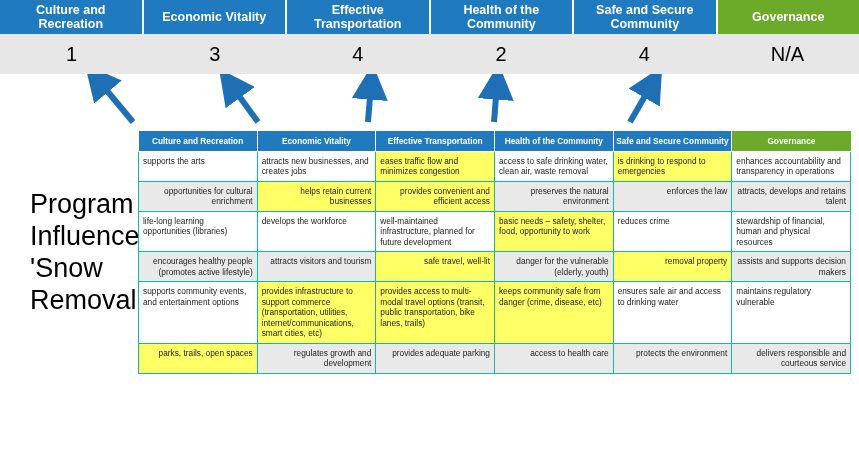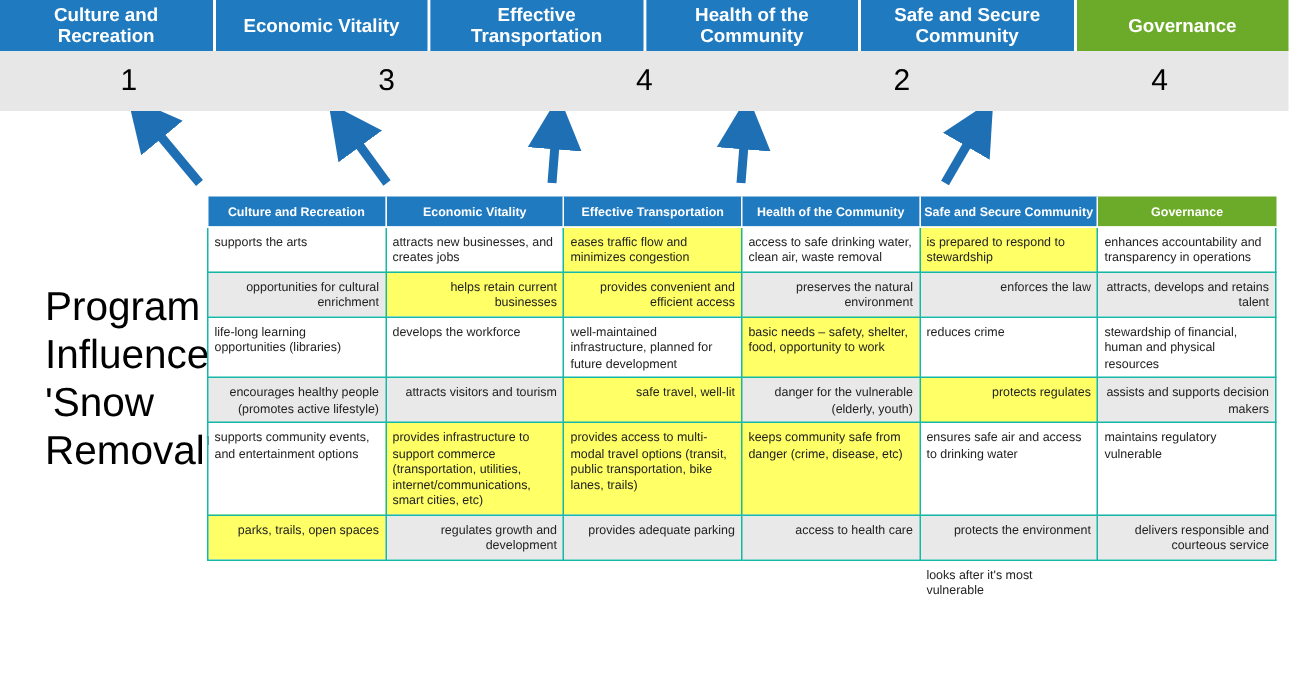--- a/index.html
+++ b/index.html
@@ -153,20 +153,21 @@
     <div class="top-header-cell th-blue">Health of the Community</div>
     <div class="top-header-cell th-blue">Safe and Secure Community</div>
     <div class="top-header-cell th-green">Governance</div>
   </div>
   <div id="top-score-row">
     <div class="top-score-cell">1</div>
     <div class="top-score-cell">3</div>
     <div class="top-score-cell">4</div>
     <div class="top-score-cell">2</div>
     <div class="top-score-cell">4</div>
+    <div class="top-score-cell">N/A</div>
   </div>
 </div>
 
 <svg id="arrows" viewBox="0 0 859 58">
   <defs>
     <marker id="ah" markerWidth="6" markerHeight="6" refX="2.6" refY="3" orient="auto">
       <path d="M0,0 L6,3 L0,6 z" fill="#1f6fb5"></path>
     </marker>
   </defs>
   <line x1="133" y1="48" x2="98" y2="6" stroke="#1f6fb5" stroke-width="6" marker-end="url(#ah)"></line>
@@ -197,21 +198,21 @@
         <th>Safe and Secure Community</th>
         <th class="gov">Governance</th>
       </tr>
     </thead>
     <tbody>
       <tr>
         <td>supports the arts</td>
         <td>attracts new businesses, and creates jobs</td>
         <td class="hl">eases traffic flow and minimizes congestion</td>
         <td>access to safe drinking water, clean air, waste removal</td>
-        <td class="hl">is prepared to respond to stewardship</td>
+        <td class="hl">is drinking to respond to emergencies</td>
         <td>enhances accountability and transparency in operations</td>
       </tr>
       <tr class="shaded">
         <td>opportunities for cultural enrichment</td>
         <td class="hl">helps retain current businesses</td>
         <td class="hl">provides convenient and efficient access</td>
         <td>preserves the natural environment</td>
         <td>enforces the law</td>
         <td>attracts, develops and retains talent</td>
       </tr>
@@ -221,42 +222,34 @@
         <td>well-maintained infrastructure, planned for future development</td>
         <td class="hl">basic needs – safety, shelter, food, opportunity to work</td>
         <td>reduces crime</td>
         <td>stewardship of financial, human and physical resources</td>
       </tr>
       <tr class="shaded">
         <td>encourages healthy people (promotes active lifestyle)</td>
         <td>attracts visitors and tourism</td>
         <td class="hl">safe travel, well-lit</td>
         <td>danger for the vulnerable (elderly, youth)</td>
-        <td class="hl">protects regulates</td>
+        <td class="hl">removal property</td>
         <td>assists and supports decision makers</td>
       </tr>
       <tr>
         <td>supports community events, and entertainment options</td>
         <td class="hl">provides infrastructure to support commerce (transportation, utilities, internet/communications, smart cities, etc)</td>
         <td class="hl">provides access to multi-modal travel options (transit, public transportation, bike lanes, trails)</td>
         <td class="hl">keeps community safe from danger (crime, disease, etc)</td>
         <td>ensures safe air and access to drinking water</td>
         <td>maintains regulatory vulnerable</td>
       </tr>
       <tr class="shaded">
         <td class="hl">parks, trails, open spaces</td>
         <td>regulates growth and development</td>
         <td>provides adequate parking</td>
         <td>access to health care</td>
         <td>protects the environment</td>
         <td>delivers responsible and courteous service</td>
       </tr>
-      <tr class="blankrow">
-        <td class="empty"></td>
-        <td class="empty"></td>
-        <td class="empty"></td>
-        <td class="empty"></td>
-        <td class="hl">looks after it's most vulnerable</td>
-        <td class="empty"></td>
-      </tr>
     </tbody>
   </table>
 </div>
 
 </body></html>

